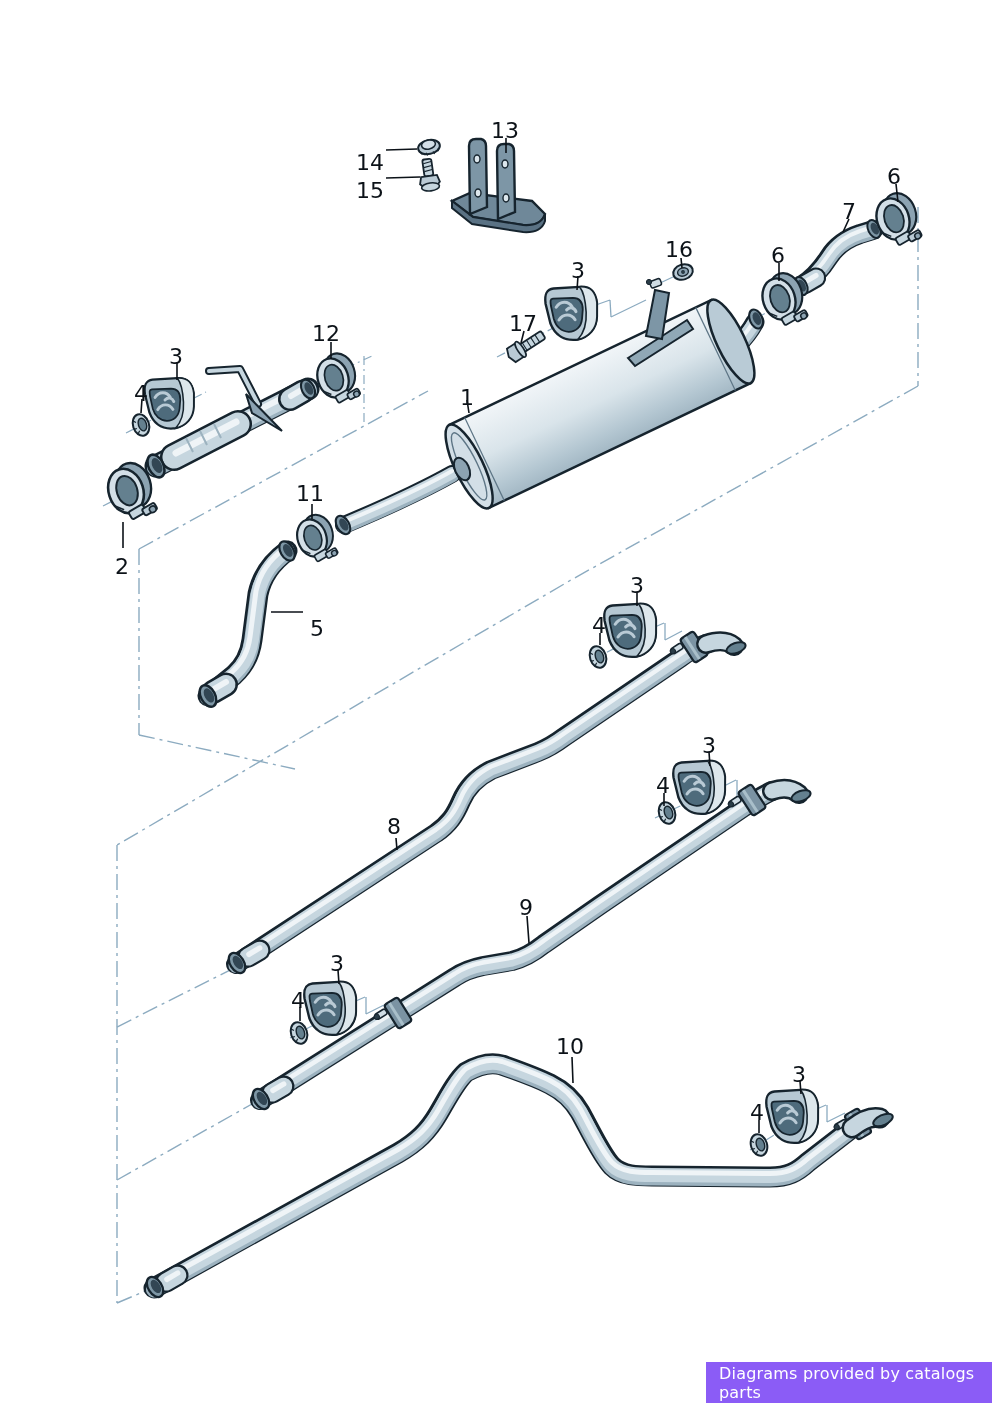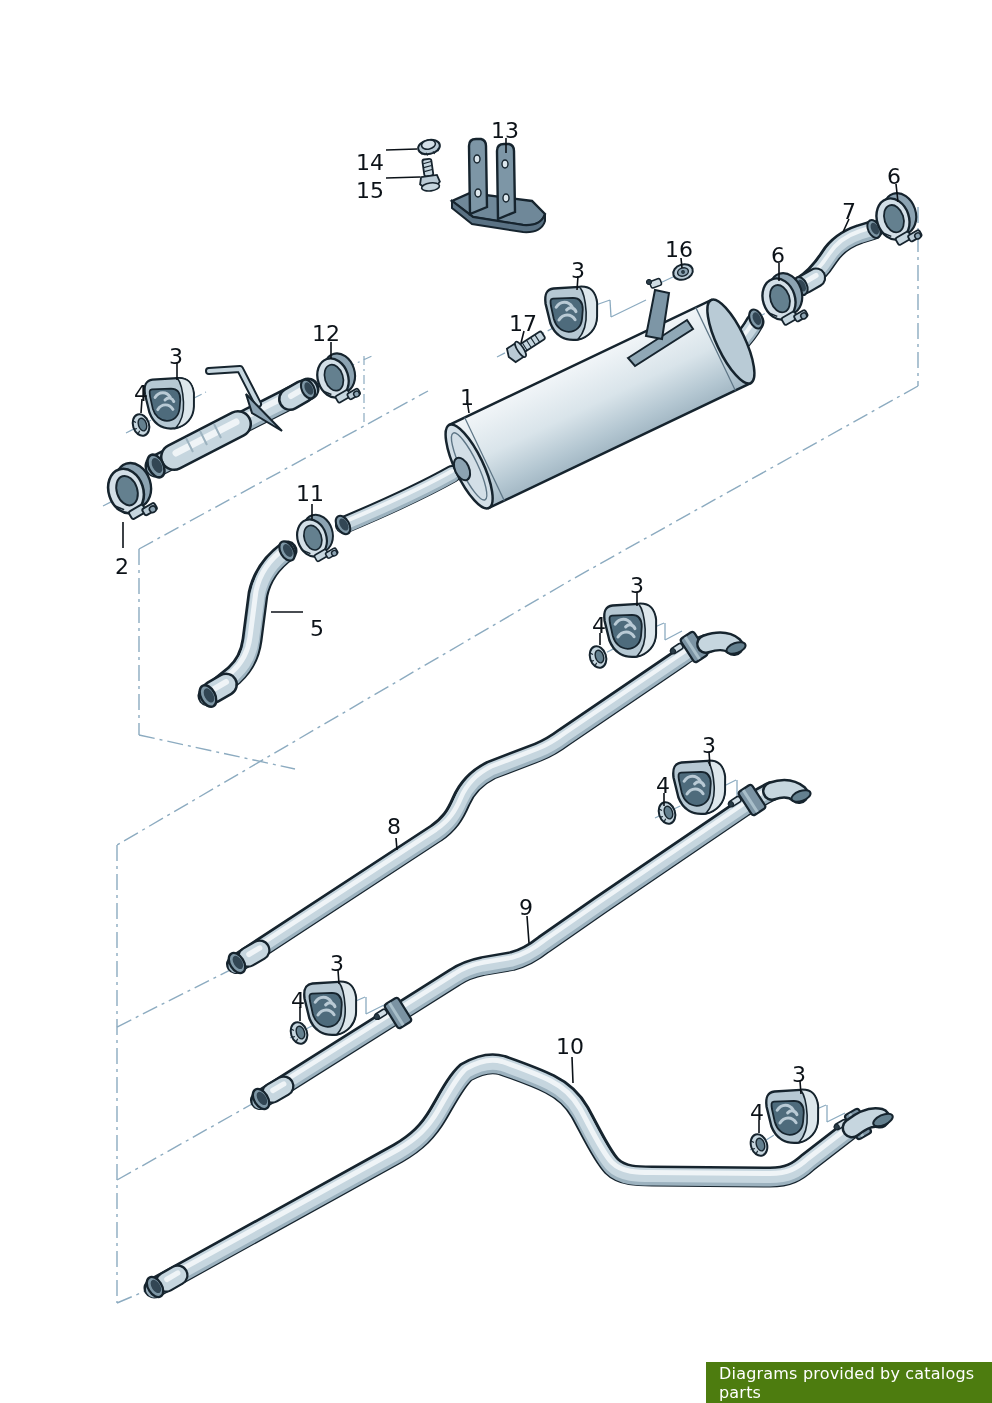--- a/index.html
+++ b/index.html
@@ -10,21 +10,21 @@
   .o{fill:none;stroke:#16242e;stroke-linecap:round;stroke-linejoin:round;}
   .b{fill:none;stroke:#c6d6df;stroke-linecap:round;stroke-linejoin:round;}
   .m{fill:none;stroke:#9cb2bf;stroke-linecap:round;stroke-linejoin:round;}
   .h{fill:none;stroke:#eff4f7;stroke-linecap:round;stroke-linejoin:round;}
   
   .cons{fill:none;stroke:#8cabc0;stroke-width:1.4;stroke-dasharray:16 5 3 5;}
   .axis{fill:none;stroke:#8cabc0;stroke-width:1.2;stroke-dasharray:9 4 2 4;}
   .zlink{fill:none;stroke:#8cabc0;stroke-width:1.3;}
   .ld{fill:none;stroke:#0c1218;stroke-width:1.6;}
   .callout{font-family:"DejaVu Sans","Liberation Sans",sans-serif;font-size:22px;fill:#0c1218;text-anchor:middle;}
-  .footer{position:absolute;left:706px;top:1362px;width:286px;height:41px;background:#4d7c0f;
+  .footer{position:absolute;left:706px;top:1362px;width:286px;height:41px;background:#8b5cf6;
           color:#ffffff;display:flex;align-items:center;box-sizing:border-box;padding-left:13px;
           font-size:16px;letter-spacing:.2px;}
 </style>
 </head>
 <body>
 
 <div class="stage">
 <svg width="992" height="1403" viewBox="0 0 992 1403">
   <defs>
     <linearGradient id="gMuf" gradientUnits="userSpaceOnUse" x1="600" y1="358" x2="600" y2="454">

